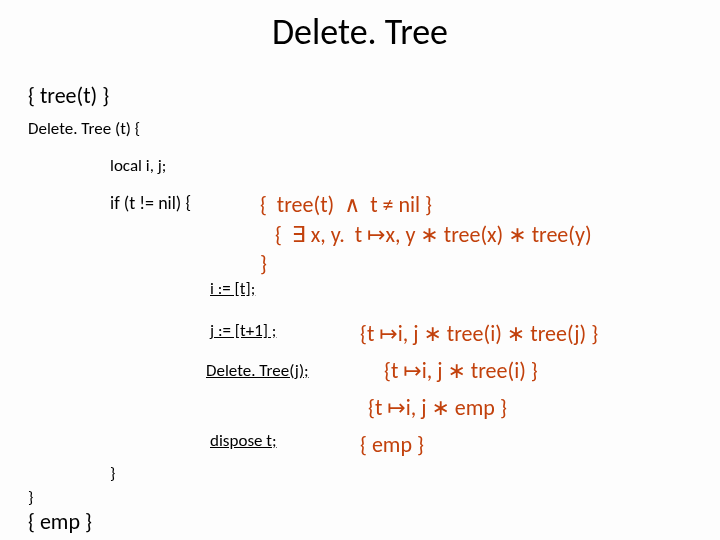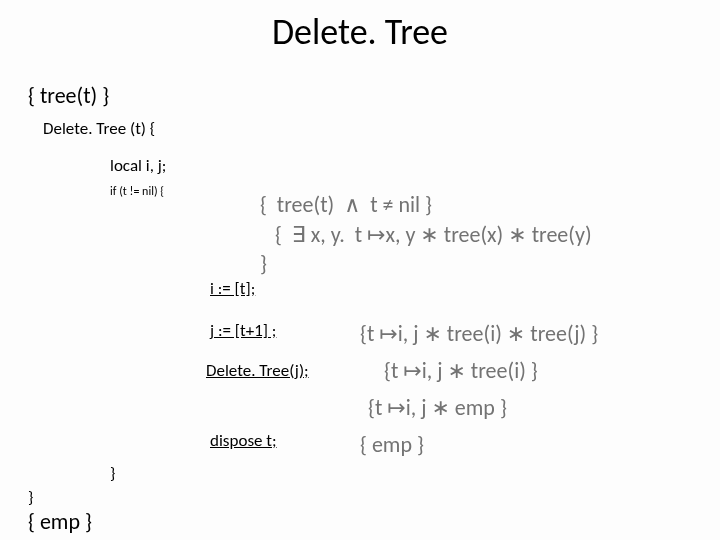--- a/index.html
+++ b/index.html
@@ -28,32 +28,31 @@
     color: #000000;
     font-size: 22px;
     position: absolute;
   }
   .precond { left: 28px; top: 82px; }
   .postcond { left: 28px; top: 508px; }
   .sig {
     position: absolute;
     left: 28px; top: 118px;
     font-size: 17px;
-    margin-left: 15px;
   }
   .locals {
     position: absolute;
     left: 110px; top: 155px;
     font-size: 17px;
     text-align: center;
   }
   .ifline {
     position: absolute;
-    left: 110px; top: 184px;
-    font-size: 12px;
+    left: 110px; top: 192px;
+    font-size: 18px;
   }
   .stmt {
     position: absolute;
     font-size: 17px;
     text-decoration: underline;
   }
   .l-i-assign { left: 210px; top: 278px; }
   .l-j-assign { left: 210px; top: 320px; }
   .l-delj     { left: 206px; top: 360px; text-align: center; }
   .l-deli     { left: 210px; top: 395px; }
@@ -63,21 +62,21 @@
     left: 110px; top: 463px;
     font-size: 17px;
   }
   .closebrace-outer {
     position: absolute;
     left: 28px; top: 487px;
     font-size: 17px;
   }
   .assert-r {
     position: absolute;
-    color: #737373;
+    color: #c2410c;
     font-size: 22px;
   }
   .a1 { left: 260px; top: 190px; white-space: pre; line-height: 1.35; }
   .a2 { left: 360px; top: 320px; }
   .a3 { left: 360px; top: 357px; margin-left: 24px; }
   .a4 { left: 368px; top: 394px; }
   .a5 { left: 360px; top: 431px; }
 </style>
 </head>
 <body>

